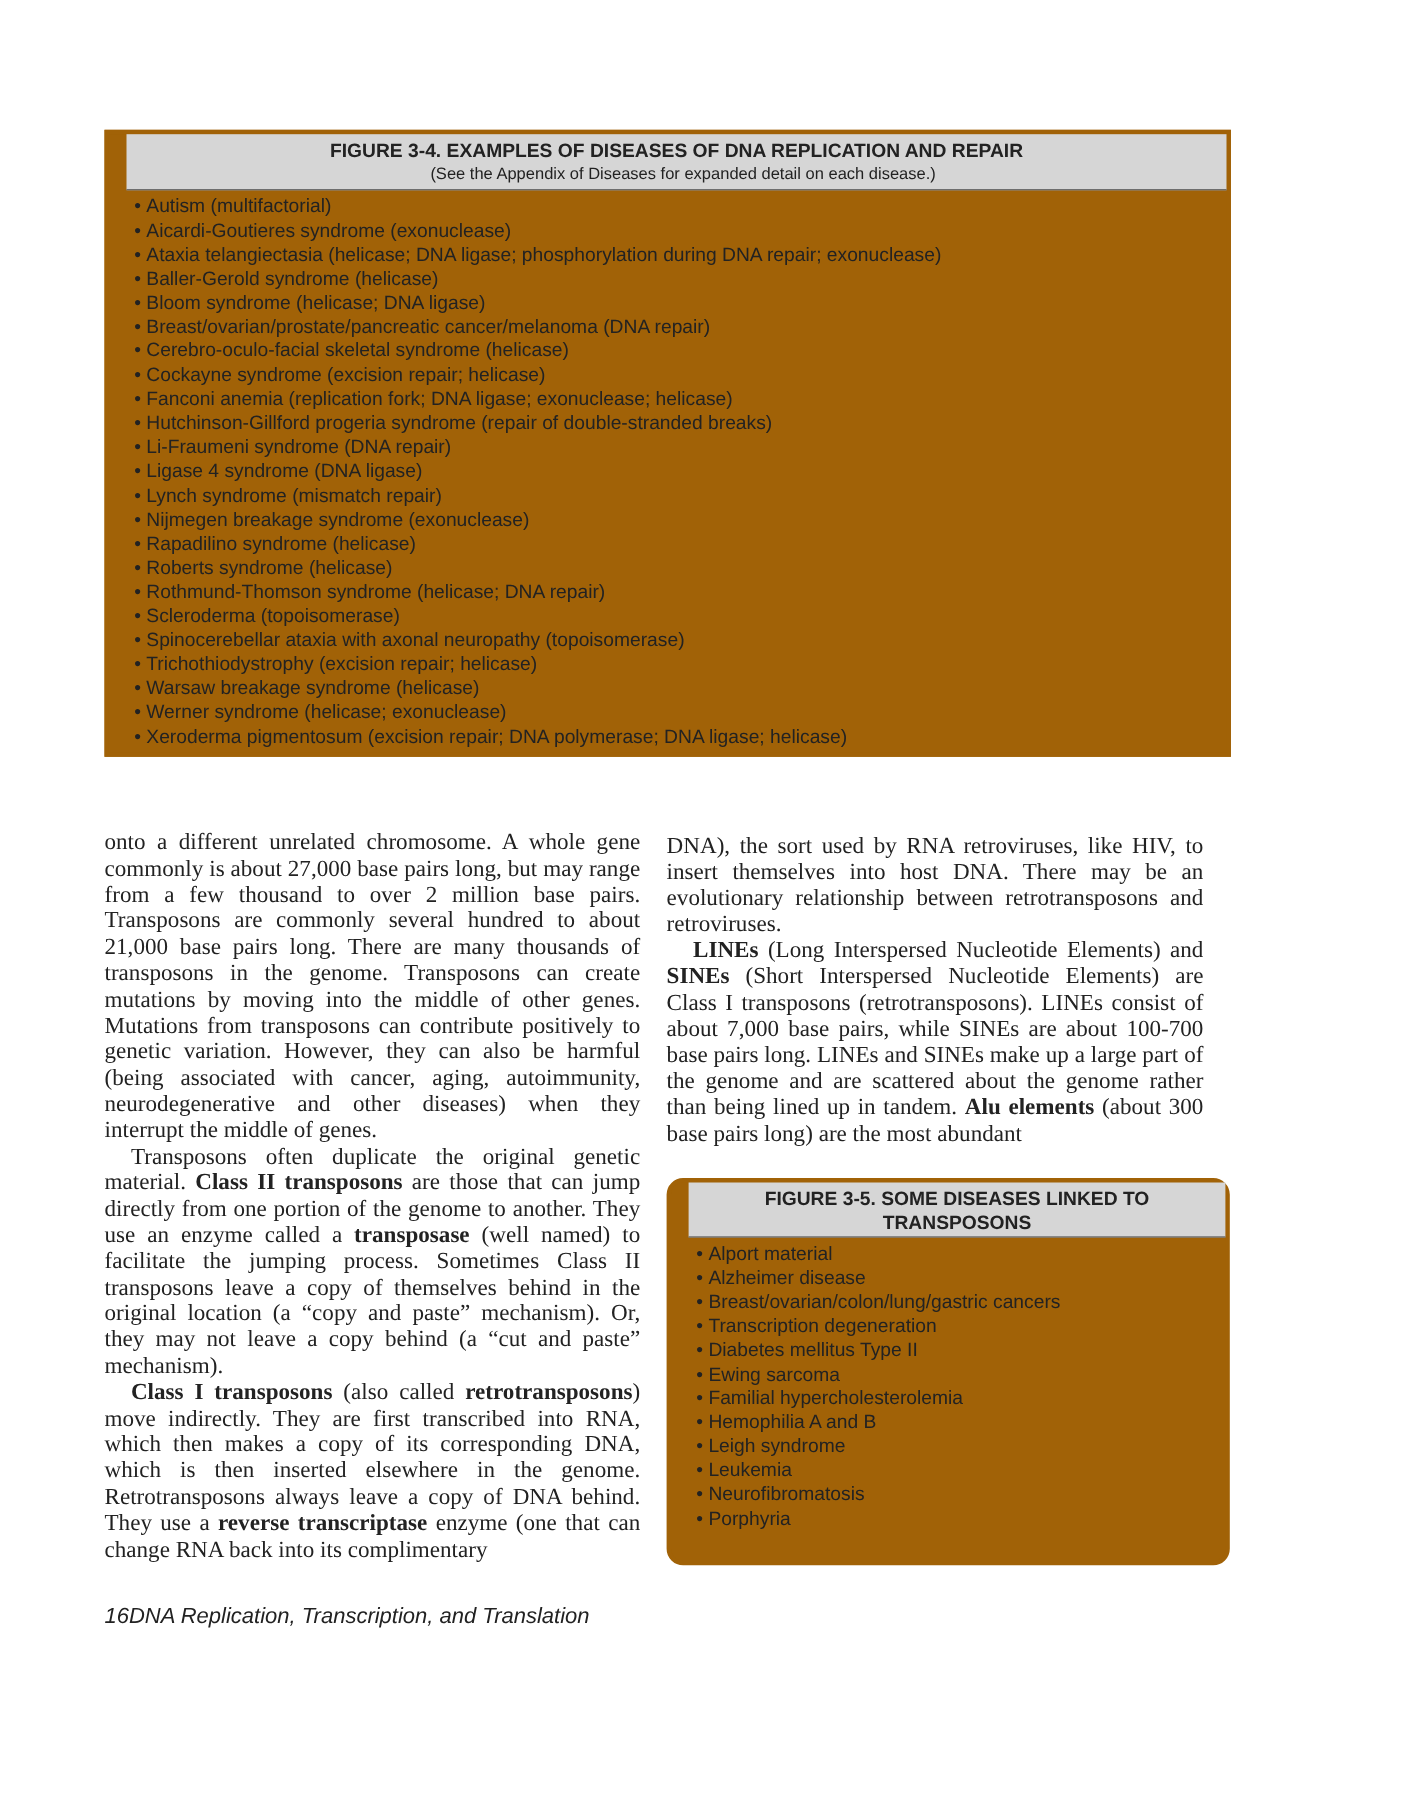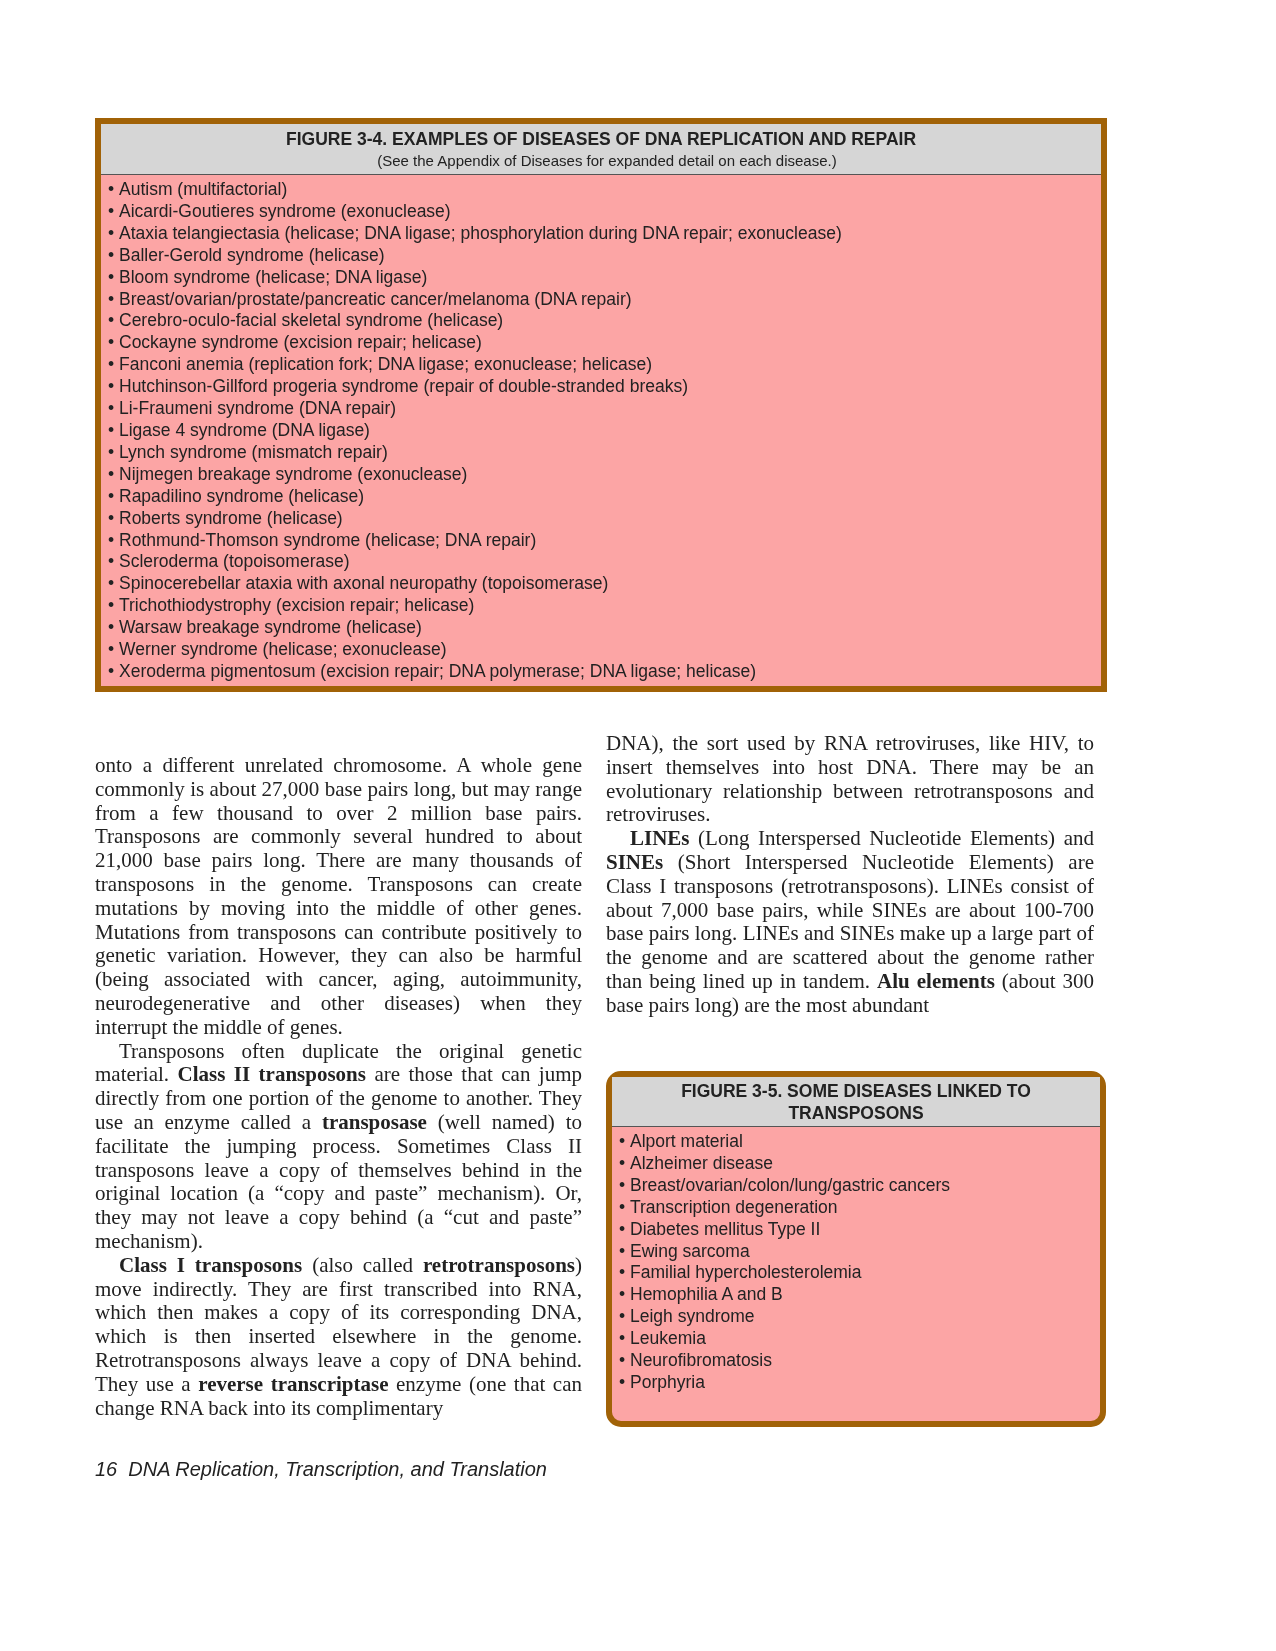--- a/index.html
+++ b/index.html
@@ -1,38 +1,38 @@
 <!DOCTYPE html>
 <html><head>
 <meta charset="utf-8">
 <style>
   html, body { margin:0; padding:0; background:#ffffff; }
   body { width:1276px; height:1651px; position:relative; overflow:hidden; color:#222; }
-  .fig { position:absolute; border:6px solid #a16207; background:#fca5a5; }
+  .fig { position:absolute; border:4px solid #a16207; background:#a16207;padding-left:16px; }
   .fig-head { background:#d6d6d6; border-bottom:1px solid #555; text-align:center;
     font-family:"Liberation Sans", sans-serif; color:#222; }
   .fig-title { font-weight:bold; font-size:17.5px; line-height:22px; }
   .fig-sub { font-size:15px; line-height:22px;margin-left:12px; }
   .fig-list { list-style:none; margin:0; padding:4px 6px 2px 7px;
     font-family:"Liberation Sans", sans-serif; font-size:17.5px; line-height:21.9px; color:#222; }
   .fig-list li::before { content:"\2022\00a0"; }
   #fig34 { left:95px; top:118px; width:1000px; height:562px; }
   #fig34 .fig-head { height:51px; padding-top:4px; box-sizing:border-box; }
   #fig35 { left:606px; top:1071px; width:488px; height:344px;border-radius:15px; }
   #fig35 .fig-head { height:50px; padding-top:3px; box-sizing:border-box; }
   #fig35 .fig-title { font-size:17.5px; line-height:22px; }
   .col { position:absolute; font-family:"Liberation Serif", serif; font-size:21px;
     line-height:23.8px; text-align:justify; color:#222; }
   .col p { margin:0; }
   .col p.ind { text-indent:24px; }
   #colL { left:95px; top:754px; width:487px; }
-  #colR { left:606px; top:732px; width:488px; }
+  #colR { left:606px; top:757px; width:488px; }
   #footer { position:absolute; left:95px; top:1458px; font-family:"Liberation Sans", sans-serif;
     font-style:italic; font-size:20px; color:#222; }
-  #footer .pg { margin-right:11px; }
+  #footer .pg { margin-right:0; }
 </style>
 </head>
 <body>
 
 <div class="fig" id="fig34">
   <div class="fig-head">
     <div class="fig-title">FIGURE 3-4.  EXAMPLES OF DISEASES OF DNA REPLICATION AND REPAIR</div>
     <div class="fig-sub">(See the Appendix of Diseases for expanded detail on each disease.)</div>
   </div>
   <ul class="fig-list">

